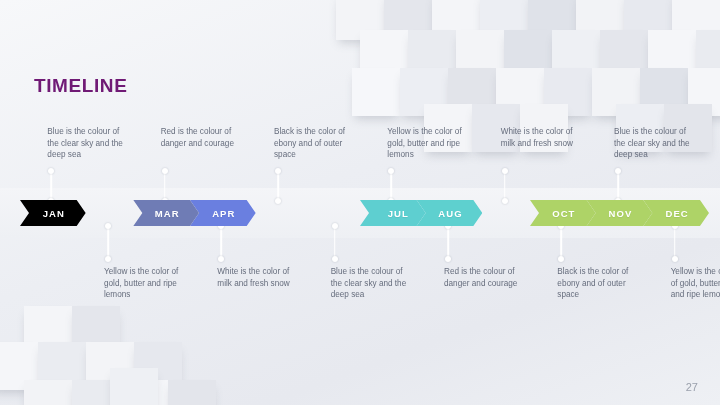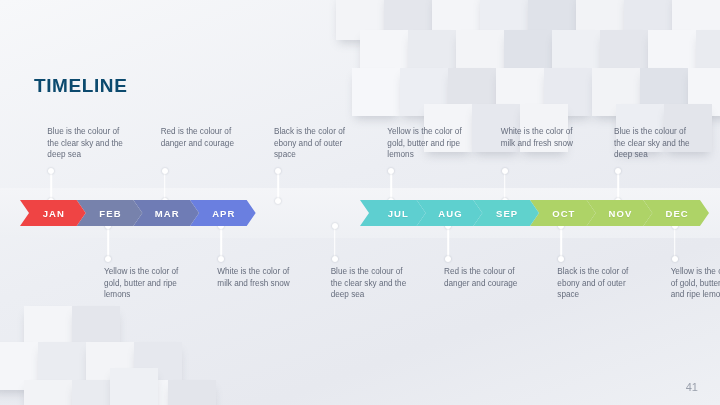--- a/index.html
+++ b/index.html
@@ -34,21 +34,21 @@
     z-index:1;
   }
 
   
   #title {
     position:absolute;
     left:34px; top:75px;
     font-size:19px;
     font-weight:bold;
     letter-spacing:0.6px;
-    color:#0c4a6e;
+    color:#701a75;
     z-index:6;
   }
 
   
   #timeline-bar {
     position:absolute;
     left:20px; top:200px;
     width:680px; height:26px;
     z-index:5;
   }
@@ -148,40 +148,34 @@
     <div class="bg-sq" style="left: 72px; top: 380px; width: 48px; height: 48px; background: rgb(233, 235, 240);"></div>
     <div class="bg-sq" style="left: 120px; top: 380px; width: 48px; height: 48px; background: rgb(245, 246, 249);"></div>
     <div class="bg-sq" style="left: 168px; top: 380px; width: 48px; height: 48px; background: rgb(227, 229, 235);"></div>
     <div class="bg-sq" style="left: 110px; top: 368px; width: 48px; height: 48px; background: rgb(238, 240, 244);"></div>
   </div>
 <div id="band"></div>
 
 <div id="title">TIMELINE</div>
 
 <div id="timeline-bar">
-    <div class="seg" style="left: 0px; width: 65.6667px; background: #ef4444; z-index: 12; clip-path: polygon(0px 0px, 9px 50%, 0px 100%, 56.6667px 100%, 65.6667px 50%, 56.6667px 0px); align-items: center;">
+    <div class="seg" style="left: 0px; width: 65.6667px; background: #000000; z-index: 12; clip-path: polygon(0px 0px, 9px 50%, 0px 100%, 56.6667px 100%, 65.6667px 50%, 56.6667px 0px); align-items: center;">
       <span class="seg-label" style="margin-left: 2px;">JAN</span>
-    </div>
-    <div class="seg" style="left: 56.6667px; width: 65.6667px; background: rgb(119, 130, 172); z-index: 11; clip-path: polygon(0px 0px, 9px 50%, 0px 100%, 56.6667px 100%, 65.6667px 50%, 56.6667px 0px);">
-      <span class="seg-label" style="margin-left: 2px;">FEB</span>
     </div>
     <div class="seg" style="left: 113.333px; width: 65.6667px; background: rgb(111, 124, 181); z-index: 10; clip-path: polygon(0px 0px, 9px 50%, 0px 100%, 56.6667px 100%, 65.6667px 50%, 56.6667px 0px);">
       <span class="seg-label" style="margin-left: 2px;">MAR</span>
     </div>
     <div class="seg" style="left: 170px; width: 65.6667px; background: rgb(106, 127, 224); z-index: 9; clip-path: polygon(0px 0px, 9px 50%, 0px 100%, 56.6667px 100%, 65.6667px 50%, 56.6667px 0px);">
       <span class="seg-label" style="margin-left: 2px;">APR</span>
     </div>
     <div class="seg" style="left: 340px; width: 65.6667px; background: rgb(94, 207, 208); z-index: 6; clip-path: polygon(0px 0px, 9px 50%, 0px 100%, 56.6667px 100%, 65.6667px 50%, 56.6667px 0px);">
       <span class="seg-label" style="margin-left: 11px;">JUL</span>
     </div>
     <div class="seg" style="left: 396.667px; width: 65.6667px; background: rgb(94, 208, 207); z-index: 5; clip-path: polygon(0px 0px, 9px 50%, 0px 100%, 56.6667px 100%, 65.6667px 50%, 56.6667px 0px);">
       <span class="seg-label" style="margin-left: 2px;">AUG</span>
-    </div>
-    <div class="seg" style="left: 453.333px; width: 65.6667px; background: rgb(96, 210, 205); z-index: 4; clip-path: polygon(0px 0px, 9px 50%, 0px 100%, 56.6667px 100%, 65.6667px 50%, 56.6667px 0px);">
-      <span class="seg-label" style="margin-left: 2px;">SEP</span>
     </div>
     <div class="seg" style="left: 510px; width: 65.6667px; background: rgb(174, 211, 103); z-index: 3; clip-path: polygon(0px 0px, 9px 50%, 0px 100%, 56.6667px 100%, 65.6667px 50%, 56.6667px 0px);">
       <span class="seg-label" style="margin-left: 2px;">OCT</span>
     </div>
     <div class="seg" style="left: 566.667px; width: 65.6667px; background: rgb(174, 211, 103); z-index: 2; clip-path: polygon(0px 0px, 9px 50%, 0px 100%, 56.6667px 100%, 65.6667px 50%, 56.6667px 0px);">
       <span class="seg-label" style="margin-left: 2px;">NOV</span>
     </div>
     <div class="seg" style="left: 623.333px; width: 65.6667px; background: rgb(174, 211, 103); z-index: 1; clip-path: polygon(0px 0px, 9px 50%, 0px 100%, 56.6667px 100%, 65.6667px 50%, 56.6667px 0px);">
       <span class="seg-label" style="margin-left: 2px;">DEC</span>
     </div>
@@ -277,13 +271,13 @@
     <div class="tl-label label-bot" style="left: 444px; top: 266px; width: 104px;">Red is the colour of
 danger and courage</div>
     <div class="tl-label label-bot" style="left: 557.333px; top: 266px; width: 104px;">Black is the color of
 ebony and of outer
 space</div>
     <div class="tl-label label-bot" style="left: 670.667px; top: 266px; width: 104px;">Yellow is the color
 of gold, butter
 and ripe lemons</div>
   </div>
 
-<div id="page-number">41</div>
+<div id="page-number">27</div>
 
 </body></html>

